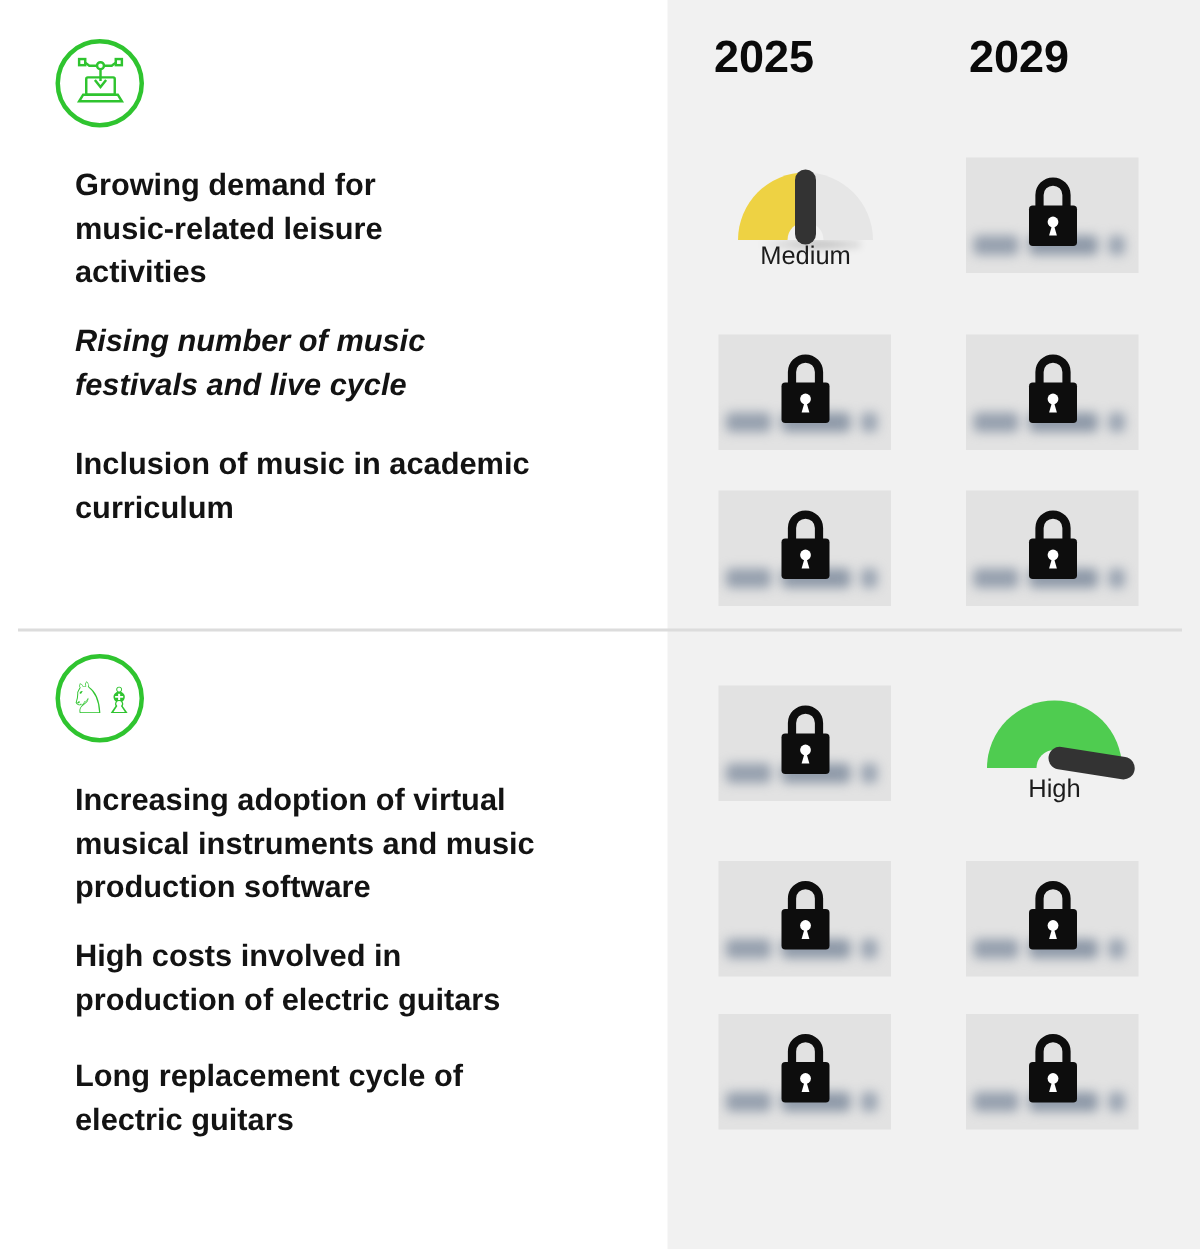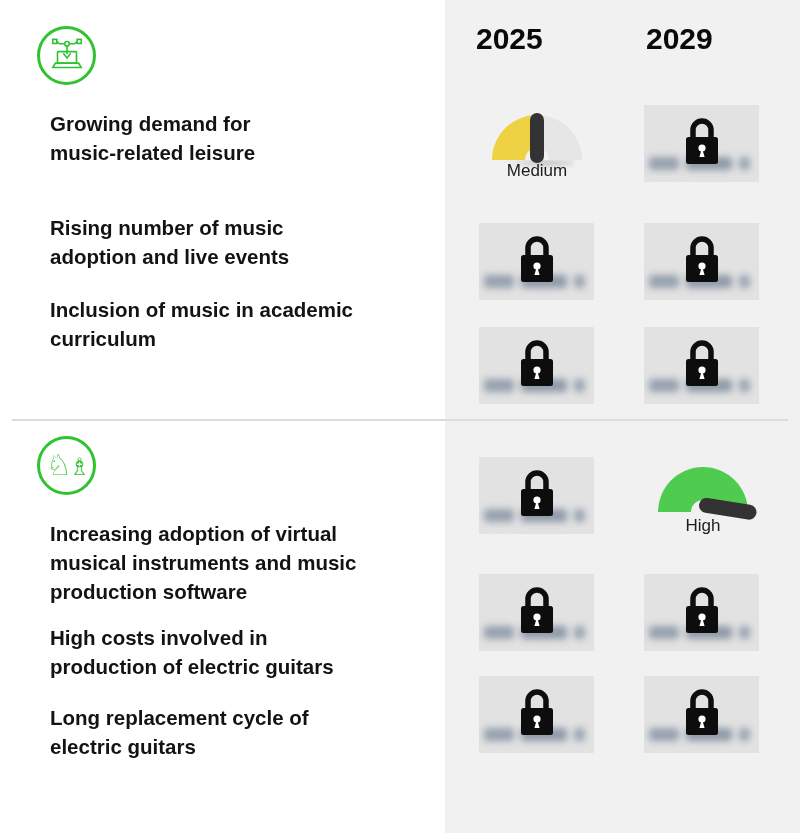--- a/index.html
+++ b/index.html
@@ -106,24 +106,25 @@
       <path d="M28 13.5 V25"></path>
       <path d="M22.5 24 L28 31 L33.5 24" fill="none"></path>
       <rect x="14" y="21.5" width="28" height="17" rx="1.5"></rect>
       <path d="M11 38.5 H45 L49 45 H7 Z"></path>
     </svg>
   </div>
 
   <div class="item" style="top:109px;">
     <span>Growing demand for</span>
     <span>music-related leisure</span>
-  </div>
-  <div class="item" style="top:213px;">
+    <span>activities</span>
+  </div>
+  <div class="item" style="top:213px;font-style:italic;">
     <span>Rising number of music</span>
-    <span>adoption and live events</span>
+    <span>festivals and live cycle</span>
   </div>
   <div class="item" style="top:295px;">
     <span>Inclusion of music in academic</span>
     <span>curriculum</span>
   </div>
 
   <div class="gauge" style="left:492px; top:112px;">
     <div class="gauge-shadow"></div>
     <div class="semi medium"></div>
     <div class="hole medium"></div>

